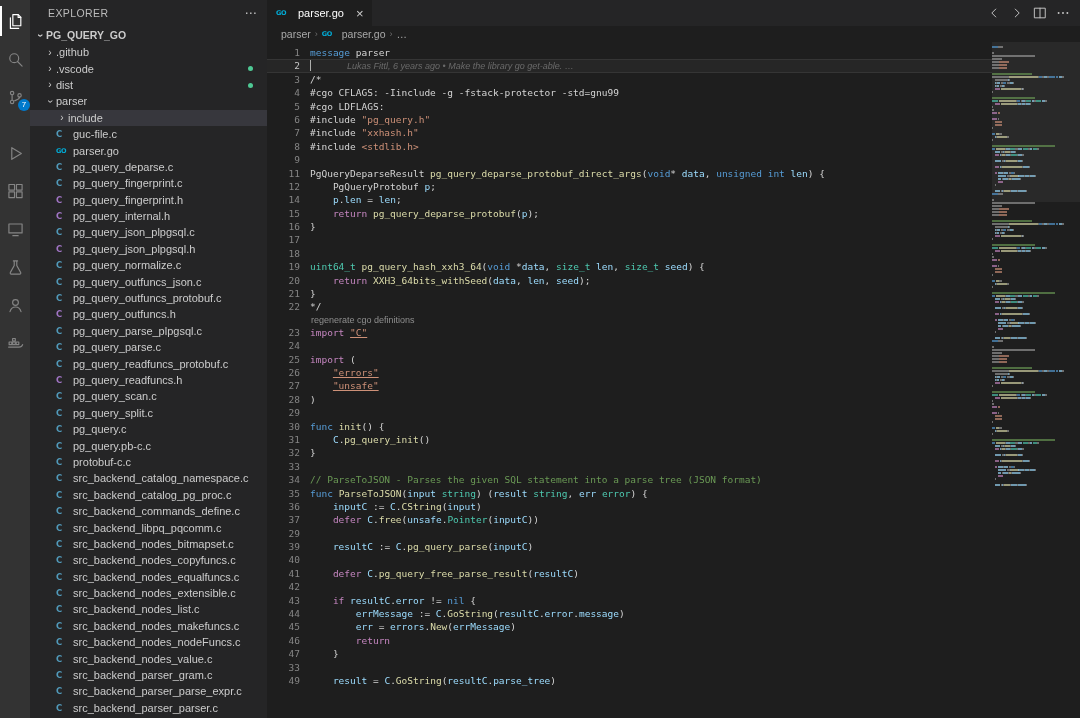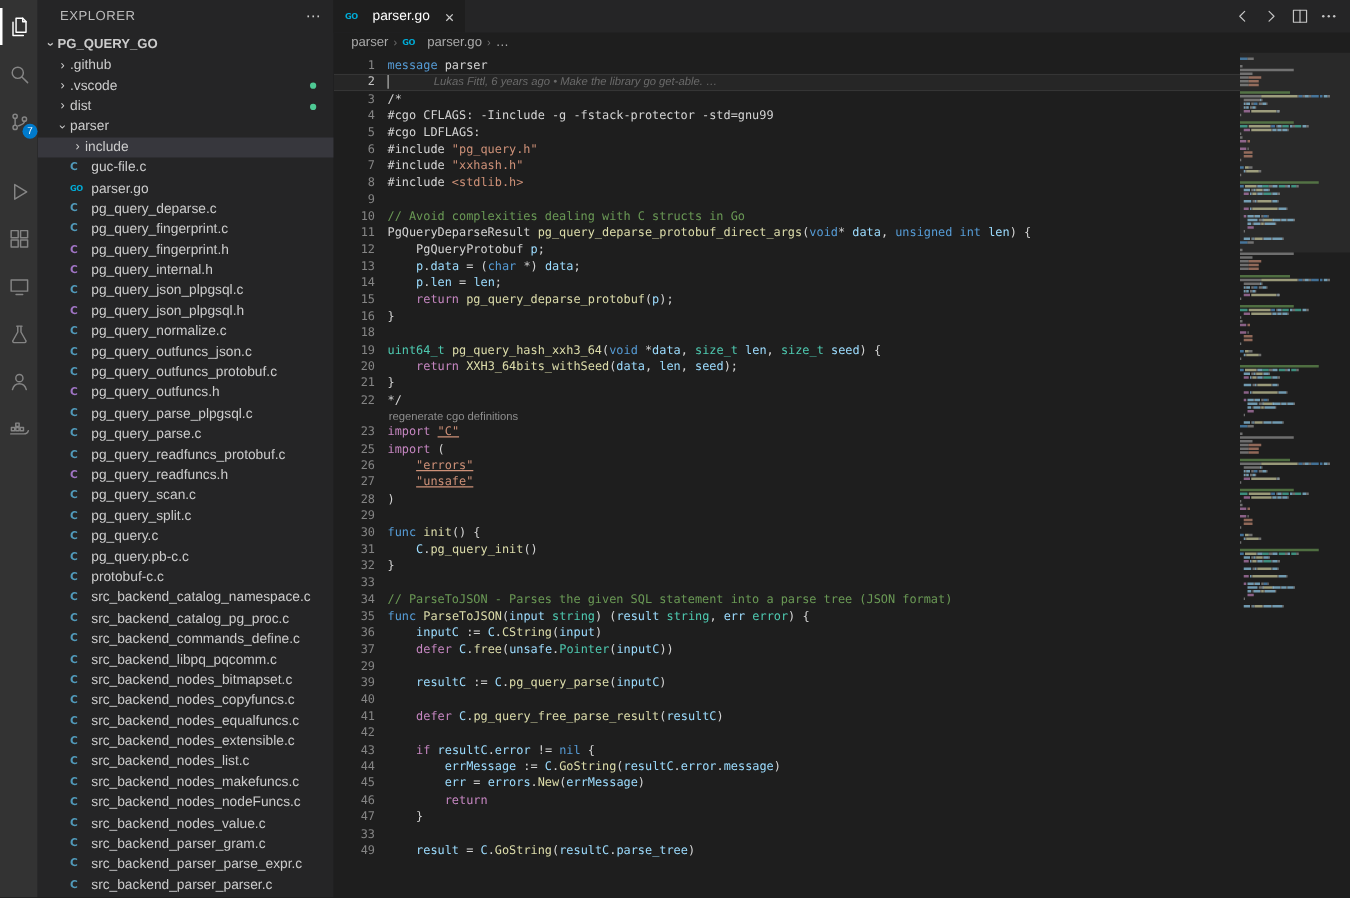--- a/index.html
+++ b/index.html
@@ -373,34 +373,34 @@
       <div class="code-pane" id="codepane">
           <div class="code-line"><span class="gutter">1</span><span class="lc"><span class="tk-k">message</span><span class="tk-d"> parser</span></span></div>
           <div class="code-line cur"><span class="gutter">2</span><span class="lc"><span class="cursor"></span><span class="inline-blame">Lukas Fittl, 6 years ago • Make the library go get-able. …</span></span></div>
           <div class="code-line"><span class="gutter">3</span><span class="lc"><span class="tk-d">/*</span></span></div>
           <div class="code-line"><span class="gutter">4</span><span class="lc"><span class="tk-d">#cgo CFLAGS: -Iinclude -g -fstack-protector -std=gnu99</span></span></div>
           <div class="code-line"><span class="gutter">5</span><span class="lc"><span class="tk-d">#cgo LDFLAGS:</span></span></div>
           <div class="code-line"><span class="gutter">6</span><span class="lc"><span class="tk-d">#include </span><span class="tk-s">"pg_query.h"</span></span></div>
           <div class="code-line"><span class="gutter">7</span><span class="lc"><span class="tk-d">#include </span><span class="tk-s">"xxhash.h"</span></span></div>
           <div class="code-line"><span class="gutter">8</span><span class="lc"><span class="tk-d">#include </span><span class="tk-s">&lt;stdlib.h&gt;</span></span></div>
           <div class="code-line"><span class="gutter">9</span><span class="lc"></span></div>
-          <div class="code-line"><span class="gutter">10</span><span class="lc"><span class="tk-m">// Avoid complexities dealing with C structs in Go</span></span></div>
           <div class="code-line"><span class="gutter">11</span><span class="lc"><span class="tk-d">PgQueryDeparseResult </span><span class="tk-f">pg_query_deparse_protobuf_direct_args</span><span class="tk-d">(</span><span class="tk-k">void</span><span class="tk-d">* </span><span class="tk-v">data</span><span class="tk-d">, </span><span class="tk-k">unsigned</span><span class="tk-d"> </span><span class="tk-k">int</span><span class="tk-d"> </span><span class="tk-v">len</span><span class="tk-d">) {</span></span></div>
           <div class="code-line"><span class="gutter">12</span><span class="lc"><span class="tk-d">    PgQueryProtobuf </span><span class="tk-v">p</span><span class="tk-d">;</span></span></div>
-          <div class="code-line"><span class="gutter">13</span><span class="lc"><span class="tk-d">    </span><span class="tk-v">p</span><span class="tk-d">.</span><span class="tk-v">data</span><span class="tk-d"> = (</span><span class="tk-k">char</span><span class="tk-d"> *) </span><span class="tk-v">data</span><span class="tk-d">;</span></span></div>
           <div class="code-line"><span class="gutter">14</span><span class="lc"><span class="tk-d">    </span><span class="tk-v">p</span><span class="tk-d">.</span><span class="tk-v">len</span><span class="tk-d"> = </span><span class="tk-v">len</span><span class="tk-d">;</span></span></div>
           <div class="code-line"><span class="gutter">15</span><span class="lc"><span class="tk-d">    </span><span class="tk-c">return</span><span class="tk-d"> </span><span class="tk-f">pg_query_deparse_protobuf</span><span class="tk-d">(</span><span class="tk-v">p</span><span class="tk-d">);</span></span></div>
           <div class="code-line"><span class="gutter">16</span><span class="lc"><span class="tk-d">}</span></span></div>
+          <div class="code-line"><span class="gutter">17</span><span class="lc"></span></div>
           <div class="code-line"><span class="gutter">18</span></div>
           <div class="code-line"><span class="gutter">19</span><span class="lc"><span class="tk-t">uint64_t</span><span class="tk-d"> </span><span class="tk-f">pg_query_hash_xxh3_64</span><span class="tk-d">(</span><span class="tk-k">void</span><span class="tk-d"> *</span><span class="tk-v">data</span><span class="tk-d">, </span><span class="tk-t">size_t</span><span class="tk-d"> </span><span class="tk-v">len</span><span class="tk-d">, </span><span class="tk-t">size_t</span><span class="tk-d"> </span><span class="tk-v">seed</span><span class="tk-d">) {</span></span></div>
           <div class="code-line"><span class="gutter">20</span><span class="lc"><span class="tk-d">    </span><span class="tk-c">return</span><span class="tk-d"> </span><span class="tk-f">XXH3_64bits_withSeed</span><span class="tk-d">(</span><span class="tk-v">data</span><span class="tk-d">, </span><span class="tk-v">len</span><span class="tk-d">, </span><span class="tk-v">seed</span><span class="tk-d">);</span></span></div>
           <div class="code-line"><span class="gutter">21</span><span class="lc"><span class="tk-d">}</span></span></div>
           <div class="code-line"><span class="gutter">22</span><span class="lc"><span class="tk-d">*/</span></span></div>
           <div class="codelens mid">regenerate cgo definitions</div>
           <div class="code-line"><span class="gutter">23</span><span class="lc"><span class="tk-c">import</span><span class="tk-d"> </span><span class="tk-l">"C"</span></span></div>
+          <div class="code-line"><span class="gutter">24</span><span class="lc"></span></div>
           <div class="code-line"><span class="gutter">25</span><span class="lc"><span class="tk-c">import</span><span class="tk-d"> (</span></span></div>
           <div class="code-line"><span class="gutter">26</span><span class="lc"><span class="tk-d">    </span><span class="tk-l">"errors"</span></span></div>
           <div class="code-line"><span class="gutter">27</span><span class="lc"><span class="tk-d">    </span><span class="tk-l">"unsafe"</span></span></div>
           <div class="code-line"><span class="gutter">28</span><span class="lc"><span class="tk-d">)</span></span></div>
           <div class="code-line"><span class="gutter">29</span><span class="lc"></span></div>
           <div class="code-line"><span class="gutter">30</span><span class="lc"><span class="tk-k">func</span><span class="tk-d"> </span><span class="tk-f">init</span><span class="tk-d">() {</span></span></div>
           <div class="code-line"><span class="gutter">31</span><span class="lc"><span class="tk-d">    </span><span class="tk-v">C</span><span class="tk-d">.</span><span class="tk-f">pg_query_init</span><span class="tk-d">()</span></span></div>
           <div class="code-line"><span class="gutter">32</span><span class="lc"><span class="tk-d">}</span></span></div>
           <div class="code-line"><span class="gutter">33</span><span class="lc"></span></div>
           <div class="code-line"><span class="gutter">34</span><span class="lc"><span class="tk-m">// ParseToJSON - Parses the given SQL statement into a parse tree (JSON format)</span></span></div>

